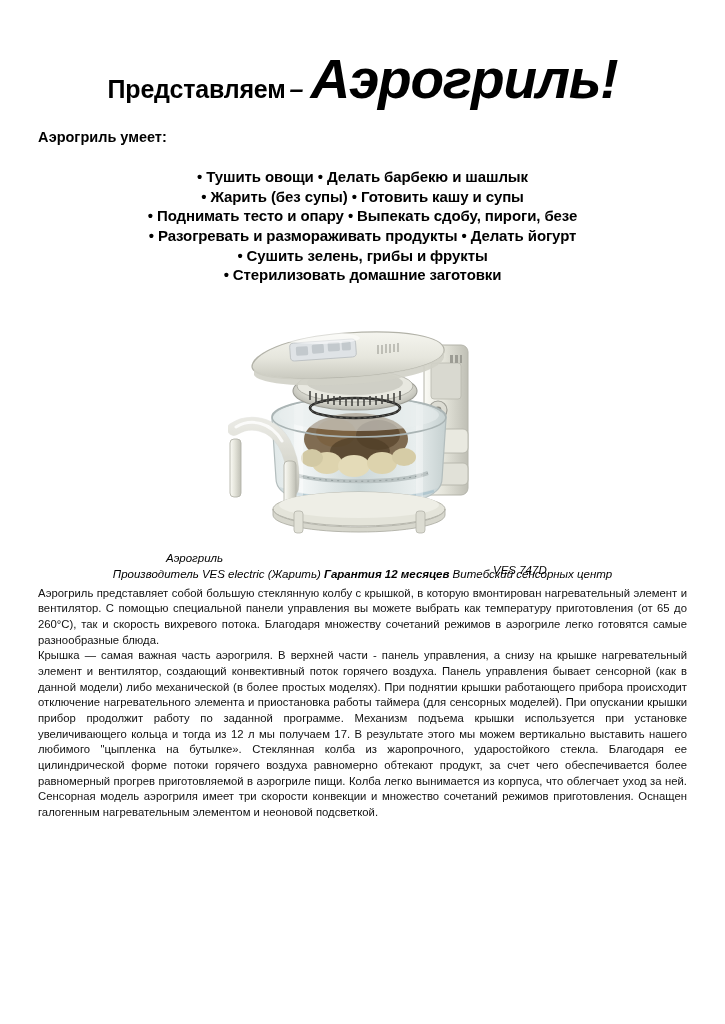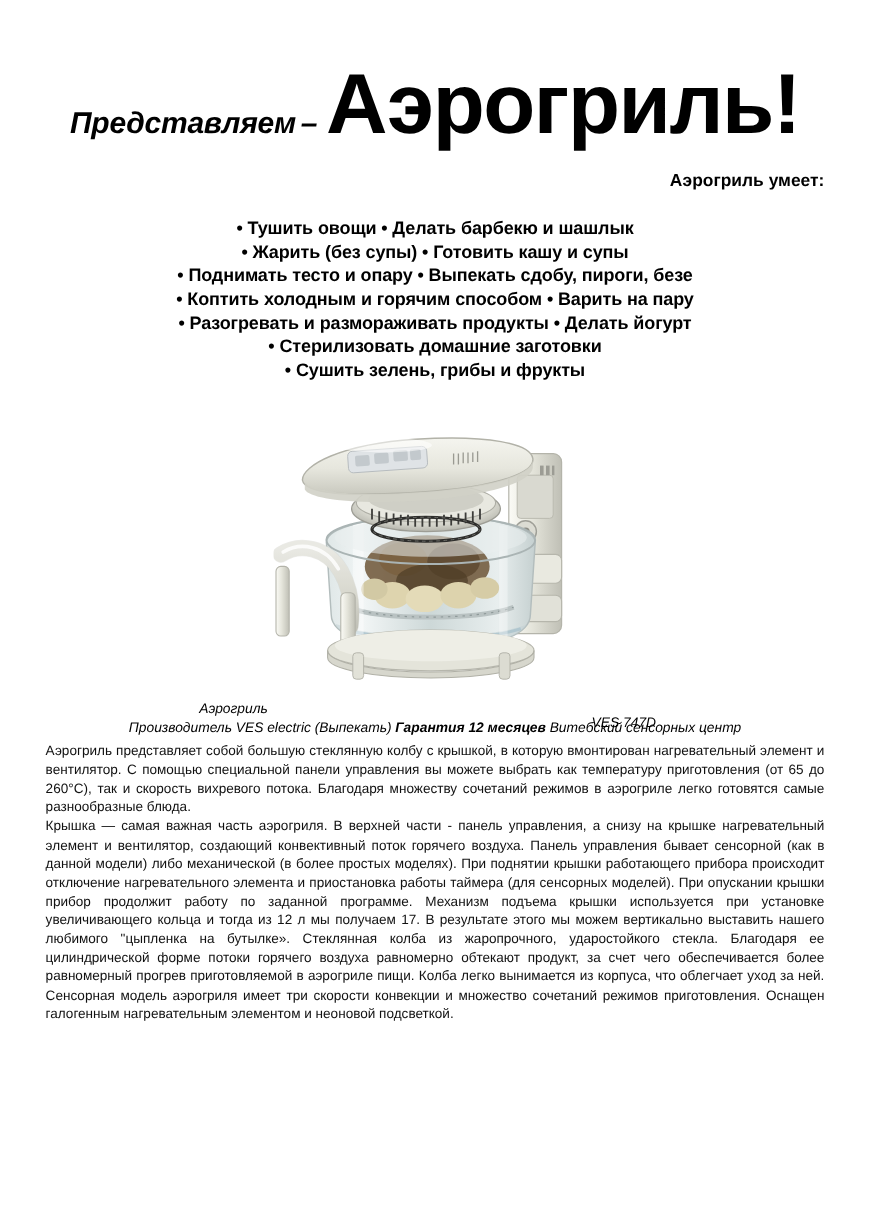--- a/index.html
+++ b/index.html
@@ -26,40 +26,40 @@
   
   .title-row {
     display: flex;
     align-items: baseline;
     justify-content: center;
     margin-top: 52px;
     white-space: nowrap;
   }
   .title-intro {
     font-weight: bold;
-    font-style: italic;
     font-size: 25px;
     letter-spacing: -0.2px;
     padding-bottom: 5px;
   }
   .title-dash {
     font-weight: bold;
     font-style: italic;
     font-size: 25px;
     padding: 0 7px 5px 4px;
   }
   .title-main {
     font-weight: bold;
-    font-size: 71px;
+    font-style: italic;
+    font-size: 55px;
     letter-spacing: -1.2px;
     line-height: 1;
   }
 
   .subtitle {
-    text-align: right;
+    text-align: left;
     font-weight: bold;
     font-size: 14.5px;
     margin-top: 20px;
   }
 
   
   .features {
     margin-top: 22px;
     text-align: center;
   }
@@ -130,24 +130,23 @@
     <span class="title-dash">–</span>
     <span class="title-main">Аэрогриль!</span>
   </div>
 
   <div class="subtitle">Аэрогриль умеет:</div>
 
   <div class="features">
     <div class="feature-line">• Тушить овощи • Делать барбекю  и шашлык</div>
     <div class="feature-line">• Жарить (без супы) • Готовить кашу и супы</div>
     <div class="feature-line">• Поднимать тесто и опару • Выпекать сдобу, пироги, безе</div>
-    <div class="feature-line">• Коптить холодным и горячим способом • Варить на пару</div>
     <div class="feature-line">• Разогревать и размораживать продукты • Делать йогурт</div>
+    <div class="feature-line">• Сушить зелень, грибы и фрукты</div>
     <div class="feature-line">• Стерилизовать домашние заготовки</div>
-    <div class="feature-line">• Сушить зелень, грибы и фрукты</div>
   </div>
 
   <div class="photo-wrap">
     <div class="photo">
       <svg width="270" height="235" viewBox="0 0 270 235">
         <defs>
           <linearGradient id="lidGrad" x1="0" y1="0" x2="0" y2="1">
             <stop offset="0%" stop-color="#f5f5ef"></stop>
             <stop offset="55%" stop-color="#e6e6dd"></stop>
             <stop offset="100%" stop-color="#c9c9bf"></stop>
@@ -290,21 +289,21 @@
       </svg>
     </div>
   </div>
 
   <div class="caption-block">
     <div class="caption-line-1">
       <span class="caption-model-left">Аэрогриль</span>
       <span class="caption-model-right">VES 747D</span>
     </div>
     <div class="caption-line-2">
-      <span>Производитель VES electric (Выпекать) </span><b>Гарантия 12 месяцев</b><span> Витебский сенсорных центр</span>
+      <span>Производитель VES electric (Жарить) </span><b>Гарантия 12 месяцев</b><span> Витебский сенсорных центр</span>
     </div>
   </div>
 
   <div class="body-text">
     <p>Аэрогриль представляет собой большую стеклянную колбу с крышкой, в которую вмонтирован нагревательный элемент и вентилятор. С помощью специальной панели управления вы можете выбрать как температуру приготовления (от 65 до 260°С), так и скорость вихревого потока. Благодаря множеству сочетаний режимов в аэрогриле легко готовятся самые разнообразные блюда.</p>
     <p>Крышка — самая важная часть аэрогриля. В верхней части - панель управления, а снизу на крышке нагревательный элемент и вентилятор, создающий конвективный поток горячего воздуха. Панель управления бывает сенсорной (как в данной модели) либо механической (в более простых моделях). При поднятии крышки работающего прибора происходит отключение нагревательного элемента и приостановка работы таймера (для сенсорных моделей). При опускании крышки прибор продолжит работу по заданной программе. Механизм подъема крышки используется при установке увеличивающего кольца и тогда из 12 л мы получаем 17. В результате этого мы можем вертикально выставить нашего любимого "цыпленка на бутылке». Стеклянная колба из жаропрочного, ударостойкого стекла. Благодаря ее цилиндрической форме потоки горячего воздуха равномерно обтекают продукт, за счет чего обеспечивается более равномерный прогрев приготовляемой в аэрогриле пищи. Колба легко вынимается из корпуса, что облегчает уход за ней. Сенсорная модель аэрогриля имеет три скорости конвекции и множество сочетаний режимов приготовления. Оснащен галогенным нагревательным элементом и неоновой подсветкой.</p>
   </div>
 
 </div>
 

